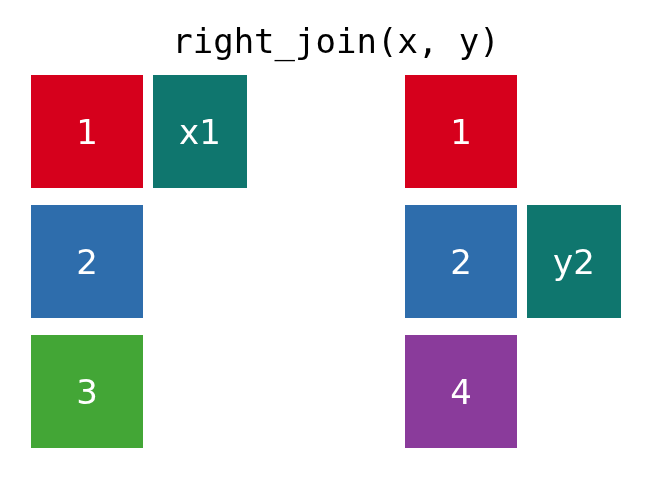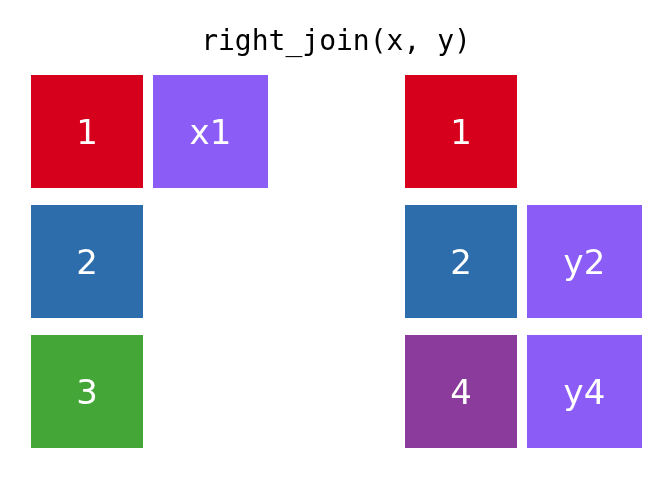--- a/index.html
+++ b/index.html
@@ -22,21 +22,21 @@
   }
 
   
   .title {
     position: absolute;
     left: 0;
     top: 24px;
     width: 672px;
     text-align: center;
     font-family: "DejaVu Sans Mono", "Liberation Mono", monospace;
-    font-size: 28px;
+    font-size: 34px;
     line-height: 34px;
     color: #000000;
     letter-spacing: 0px;
     white-space: pre;
   }
 
   
   .table {
     position: absolute;
     top: 75px;
@@ -69,21 +69,21 @@
     transform: translateY(-50%);
     text-align: center;
     color: #ffffff;
     font-family: "DejaVu Sans", sans-serif;
     font-size: 34px;
     line-height: 36px;
     font-weight: 400;
   }
 
   .cell.key   { width: 112px; }
-  .cell.value { width: 115px; margin-left: 10px; background: #8b5cf6; }
+  .cell.value { width: 94px; margin-left: 10px; background: #0f766e; }
 
   
   .k-red    { background: #d6001c; }
   .k-blue   { background: #2e6dac; }
   .k-green  { background: #43a636; }
   .k-purple { background: #8a3b9b; }
 </style>
 </head>
 <body>
 
@@ -127,20 +127,18 @@
       <div class="cell key k-blue">
         <span class="cell-text">2</span>
       </div><div class="cell value">
         <span class="cell-text">y2</span>
       </div>
     </div>
 
     <div class="row">
       <div class="cell key k-purple">
         <span class="cell-text">4</span>
-      </div><div class="cell value">
-        <span class="cell-text">y4</span>
       </div>
     </div>
 
   </div>
 
 </div>
 
 </body></html>

